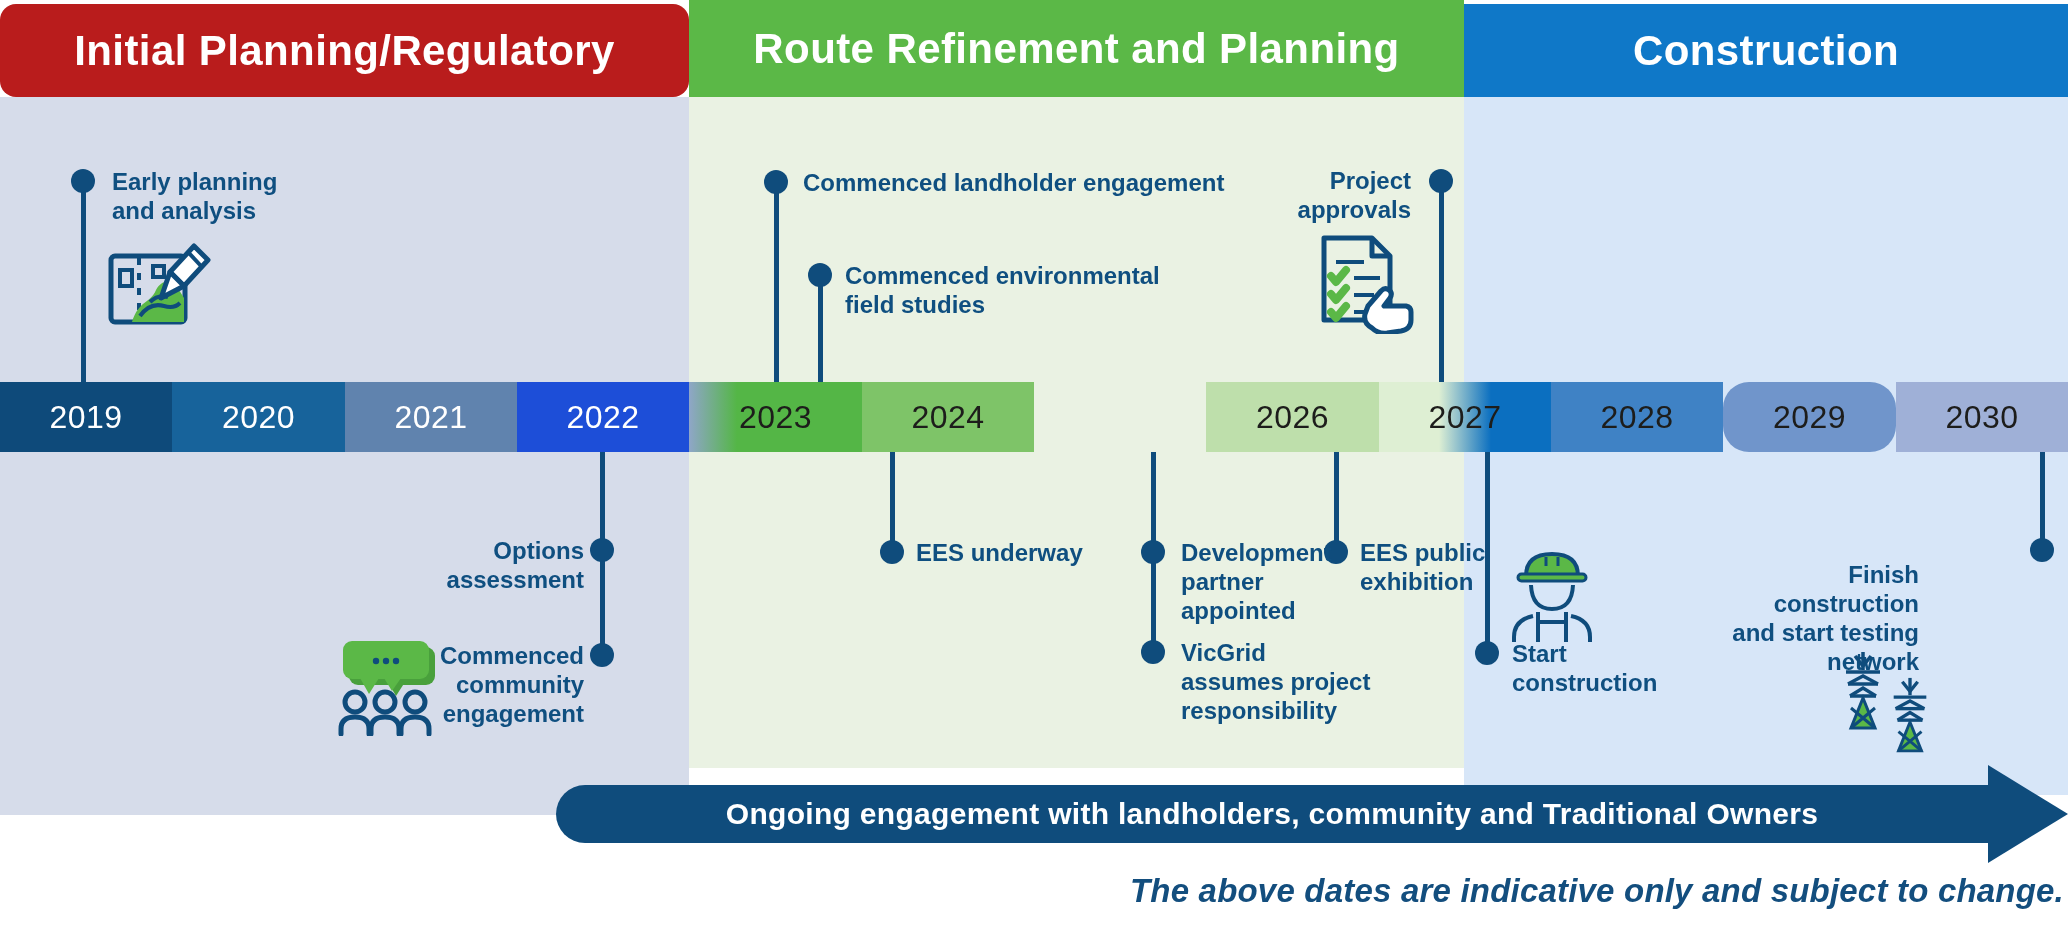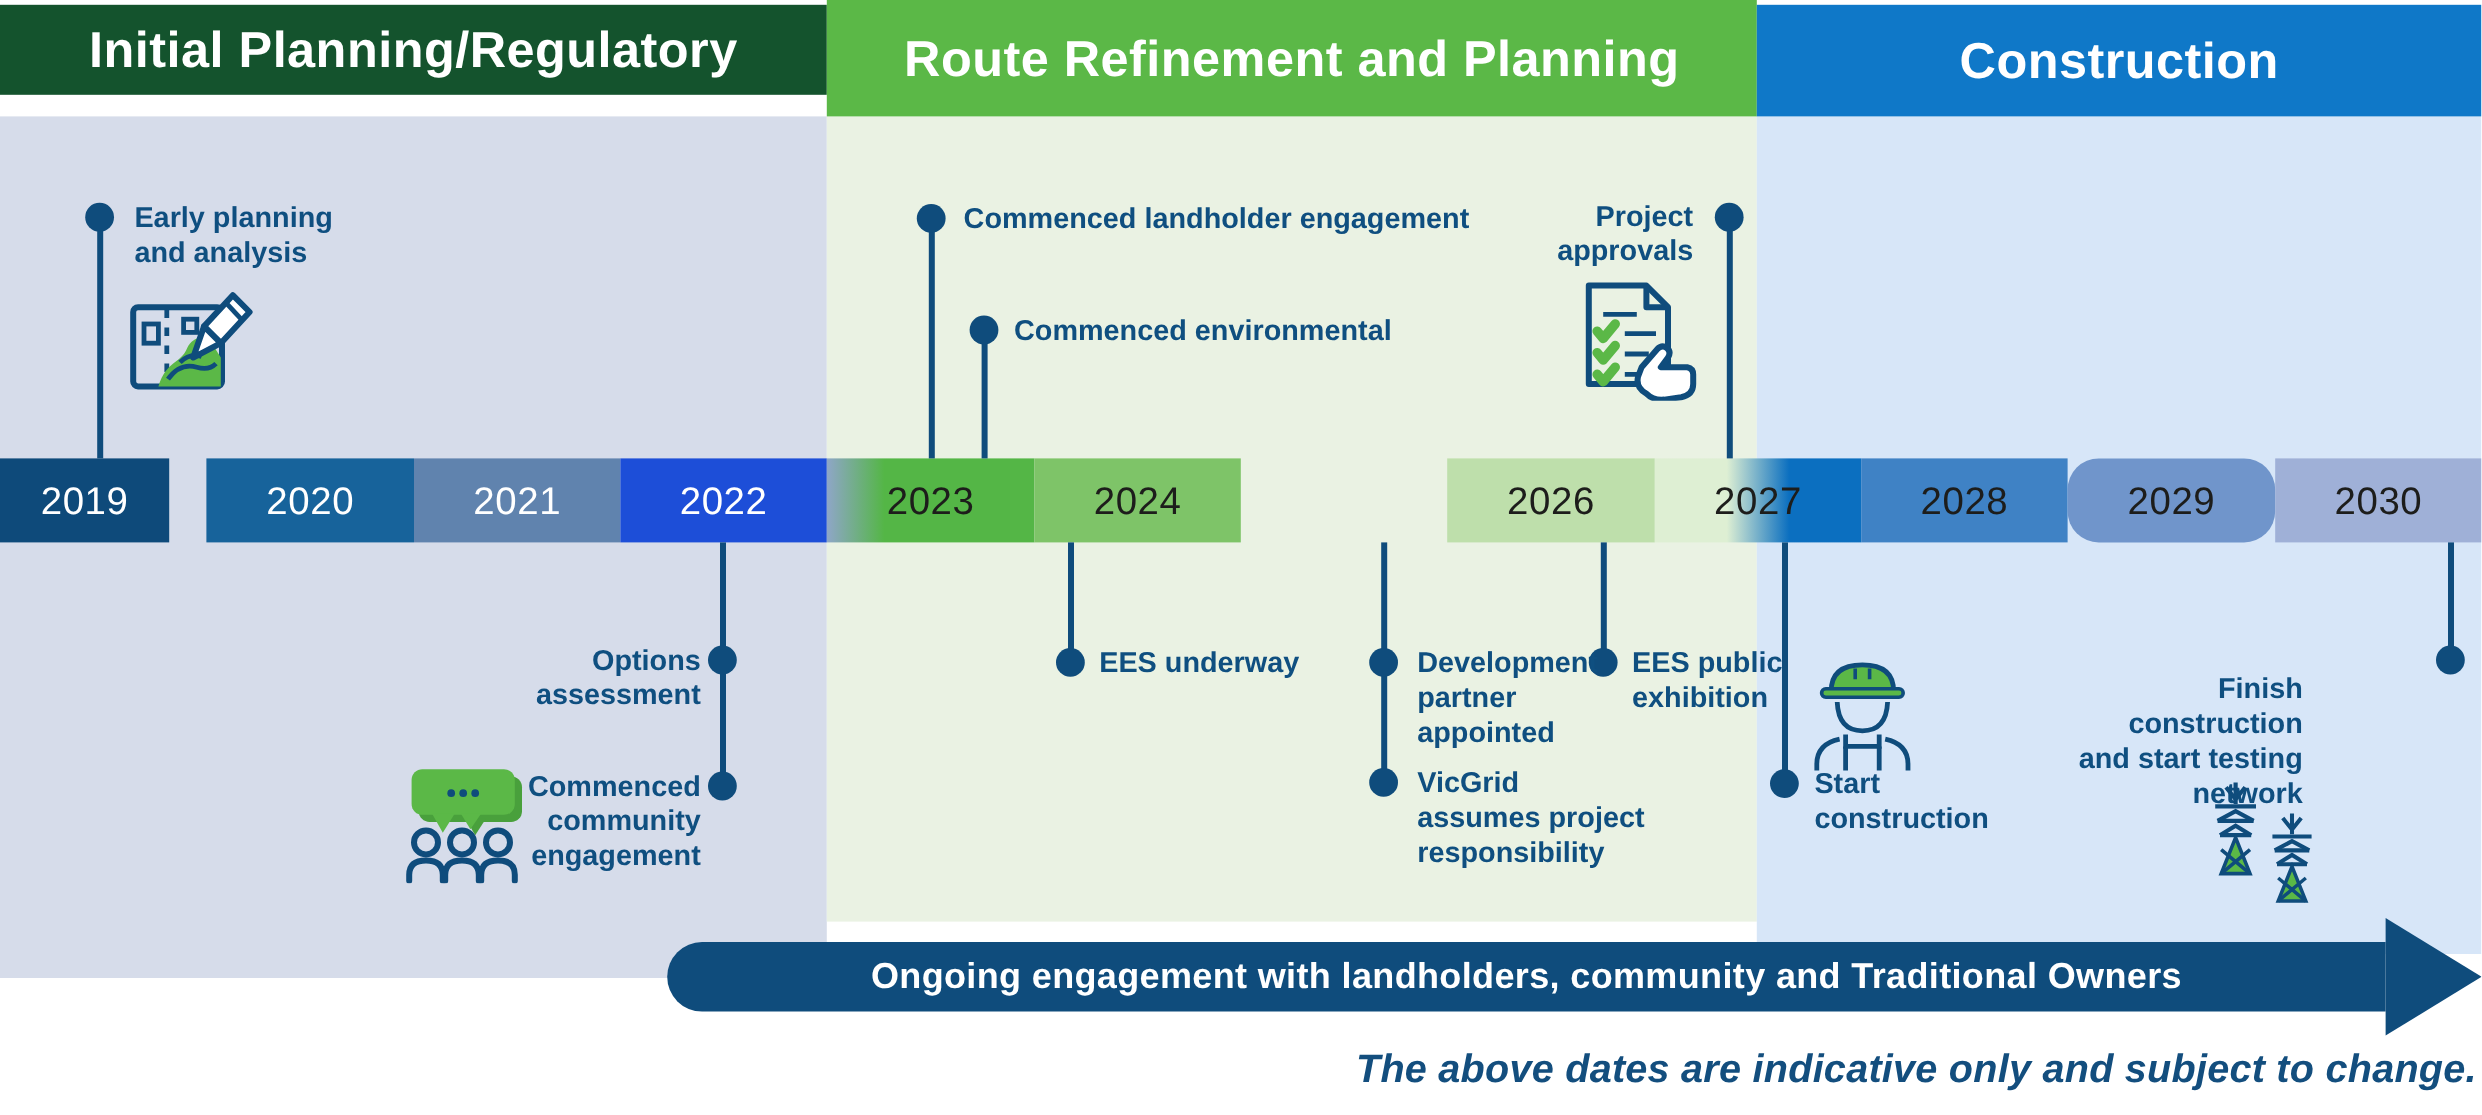--- a/index.html
+++ b/index.html
@@ -4,21 +4,21 @@
 <style>
   html,body{margin:0;padding:0;background:#ffffff;}
   .canvas{
     position:relative;width:2068px;height:929px;background:#ffffff;
     font-family:"Liberation Sans",sans-serif;overflow:hidden;
   }
   .abs{position:absolute;}
   
   .hdr{display:flex;align-items:center;justify-content:center;
        color:#fff;font-size:42px;font-weight:700;letter-spacing:.4px;}
-  .hdr-navy{left:0;top:4px;width:689px;height:75px;background:#14532d;}
+  .hdr-navy{left:0;top:4px;width:689px;height:93px;background:#b91c1c;border-radius:16px;}
   .hdr-green{left:689px;top:0;width:775px;height:97px;background:#5BB847;}
   .hdr-blue{left:1464px;top:4px;width:604px;height:93px;background:#0F78C8;}
   
   .panel-grey{left:0;top:97px;width:689px;height:718px;background:#D6DCEA;}
   .panel-green{left:689px;top:97px;width:775px;height:671px;background:#EAF2E3;}
   .panel-blue{left:1464px;top:97px;width:604px;height:698px;background:#D7E6F8;}
   
   .seg{top:382px;height:70px;display:flex;align-items:center;justify-content:center;
        font-size:32px;letter-spacing:.5px;}
   .yr-light{color:#ffffff;}
@@ -52,21 +52,21 @@
   <div class="abs hdr hdr-navy">
     <span>Initial Planning/Regulatory</span>
   </div>
   <div class="abs hdr hdr-green">
     <span>Route Refinement and Planning</span>
   </div>
   <div class="abs hdr hdr-blue">
     <span>Construction</span>
   </div>
 
-  <div class="abs seg yr-light" style="left:0;width:141px;background:#0E4A7A;">
+  <div class="abs seg yr-light" style="left:0;width:172px;background:#0E4A7A;">
       <span>2019</span>
     </div>
   <div class="abs seg yr-light" style="left:172px;width:173px;background:#17639B;">
       <span>2020</span>
     </div>
   <div class="abs seg yr-light" style="left:345px;width:172px;background:#6083AE;">
       <span>2021</span>
     </div>
   <div class="abs seg yr-light" style="left:517px;width:172px;background:#1d4ed8;">
       <span>2022</span>
@@ -119,20 +119,21 @@
 
   <div class="abs ms" style="left:112px;top:167px;">
     <span>Early planning</span>
     <span>and analysis</span>
   </div>
   <div class="abs ms" style="left:803px;top:168px;">
     <span>Commenced landholder engagement</span>
   </div>
   <div class="abs ms" style="left:845px;top:261px;">
     <span>Commenced environmental</span>
+    <span>field studies</span>
   </div>
   <div class="abs ms right" style="left:1150px;top:166px;width:261px;">
     <span>Project</span>
     <span>approvals</span>
   </div>
   <div class="abs ms right" style="left:384px;top:536px;width:200px;">
     <span>Options</span>
     <span>assessment</span>
   </div>
   <div class="abs ms right" style="left:334px;top:641px;width:250px;">

